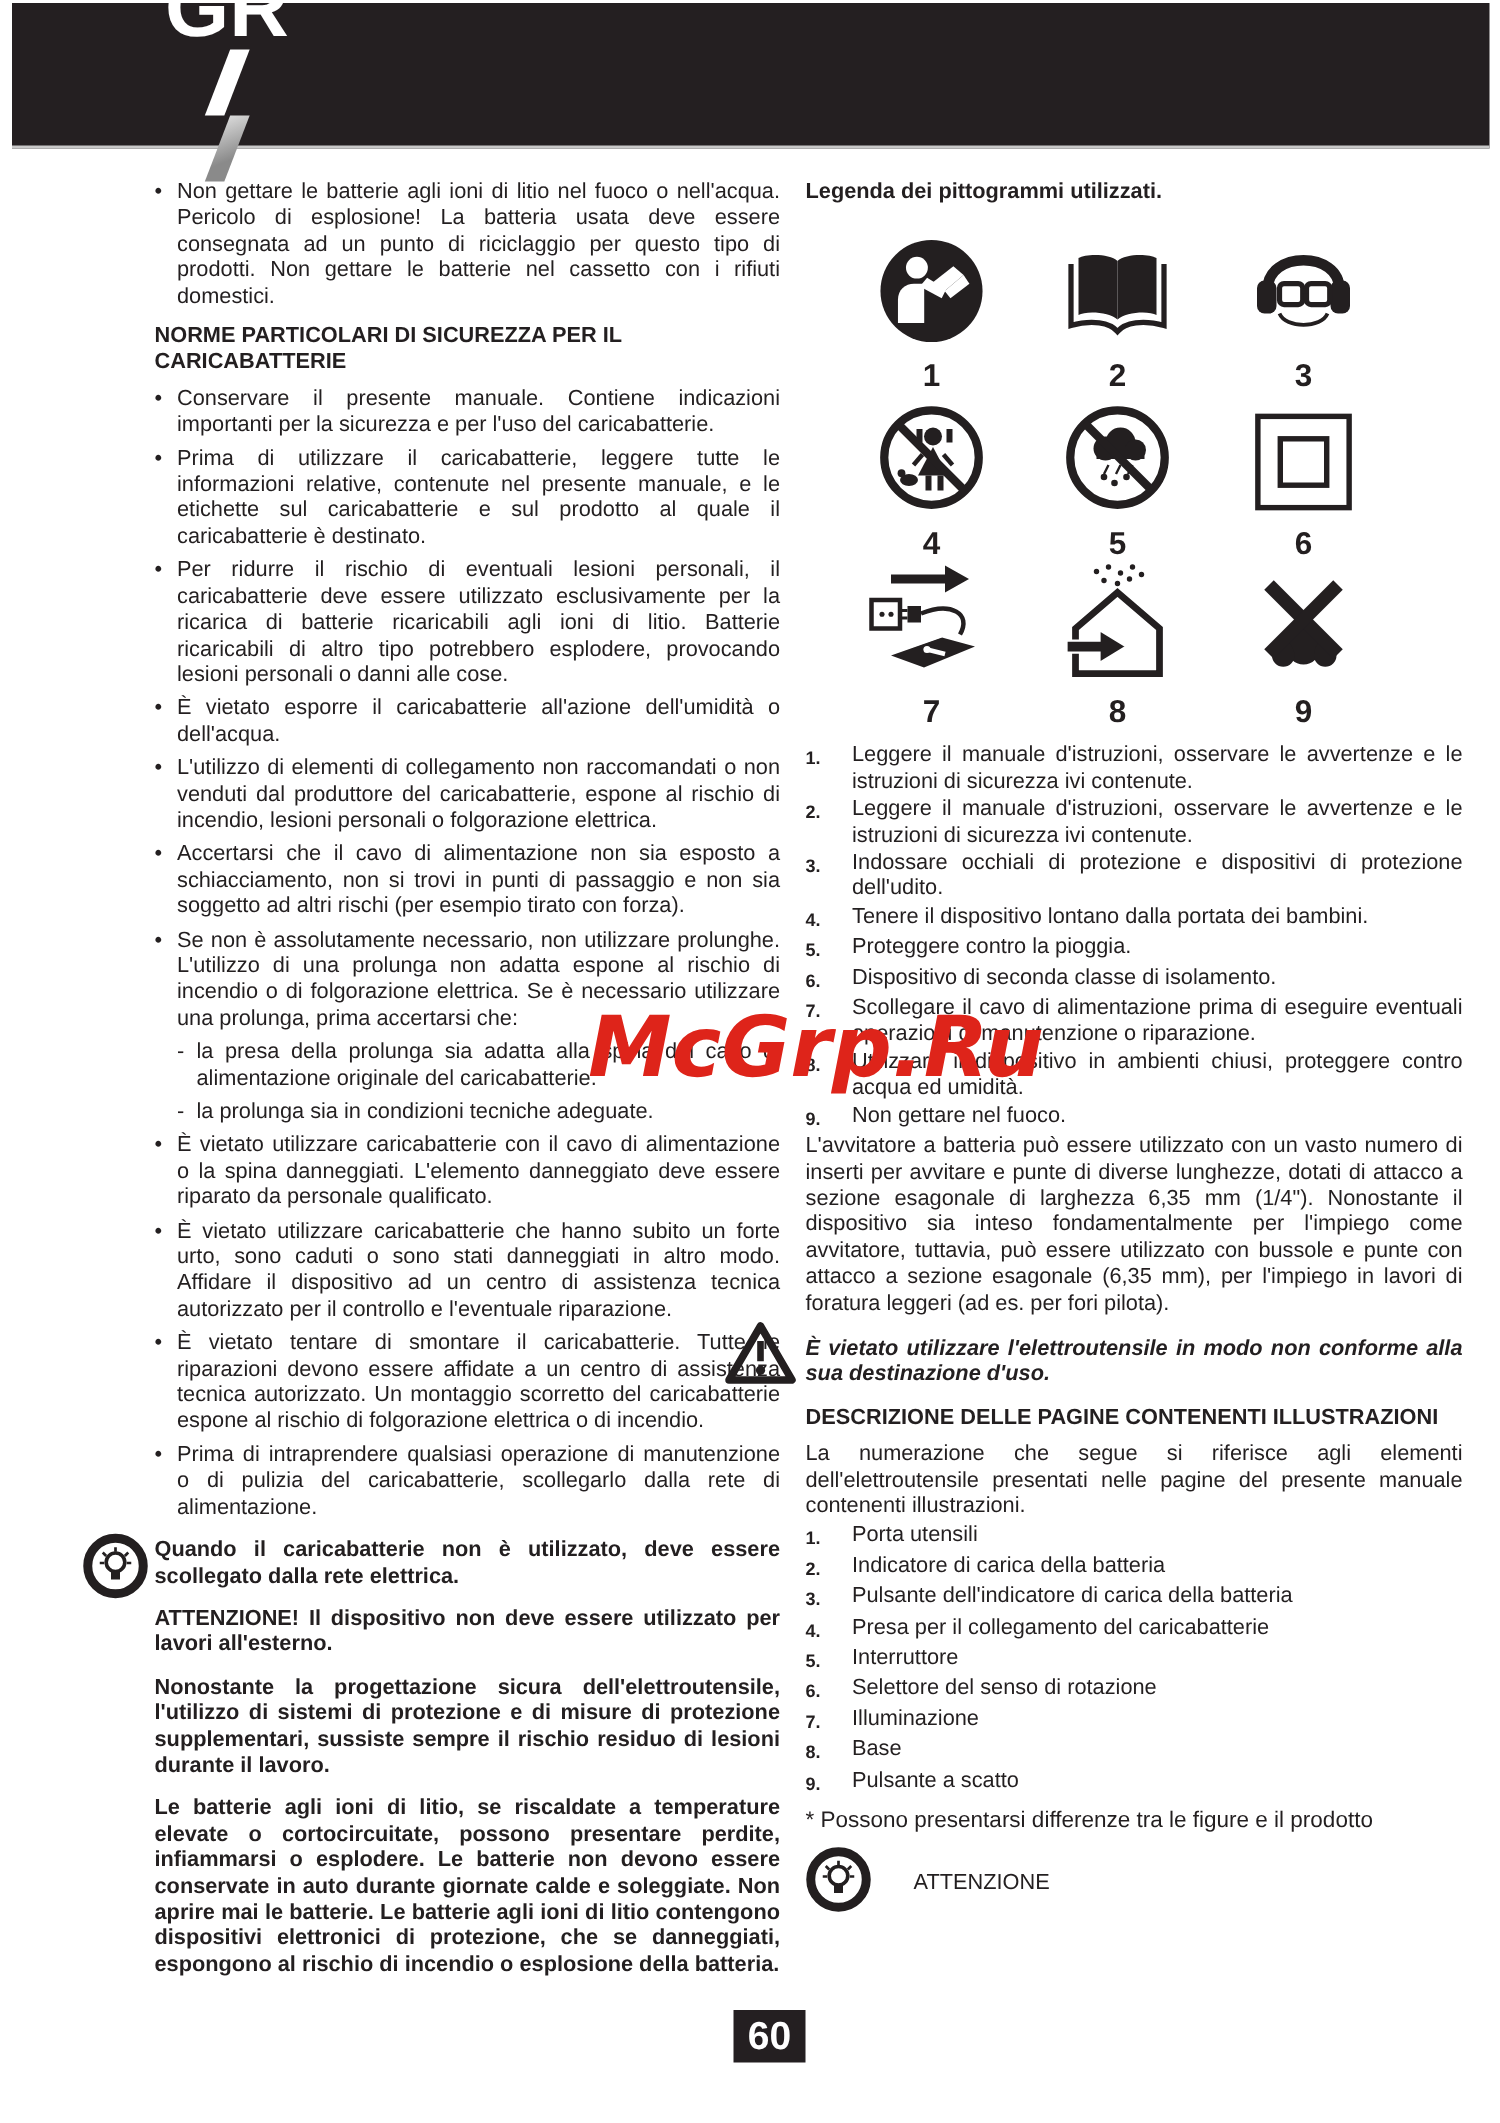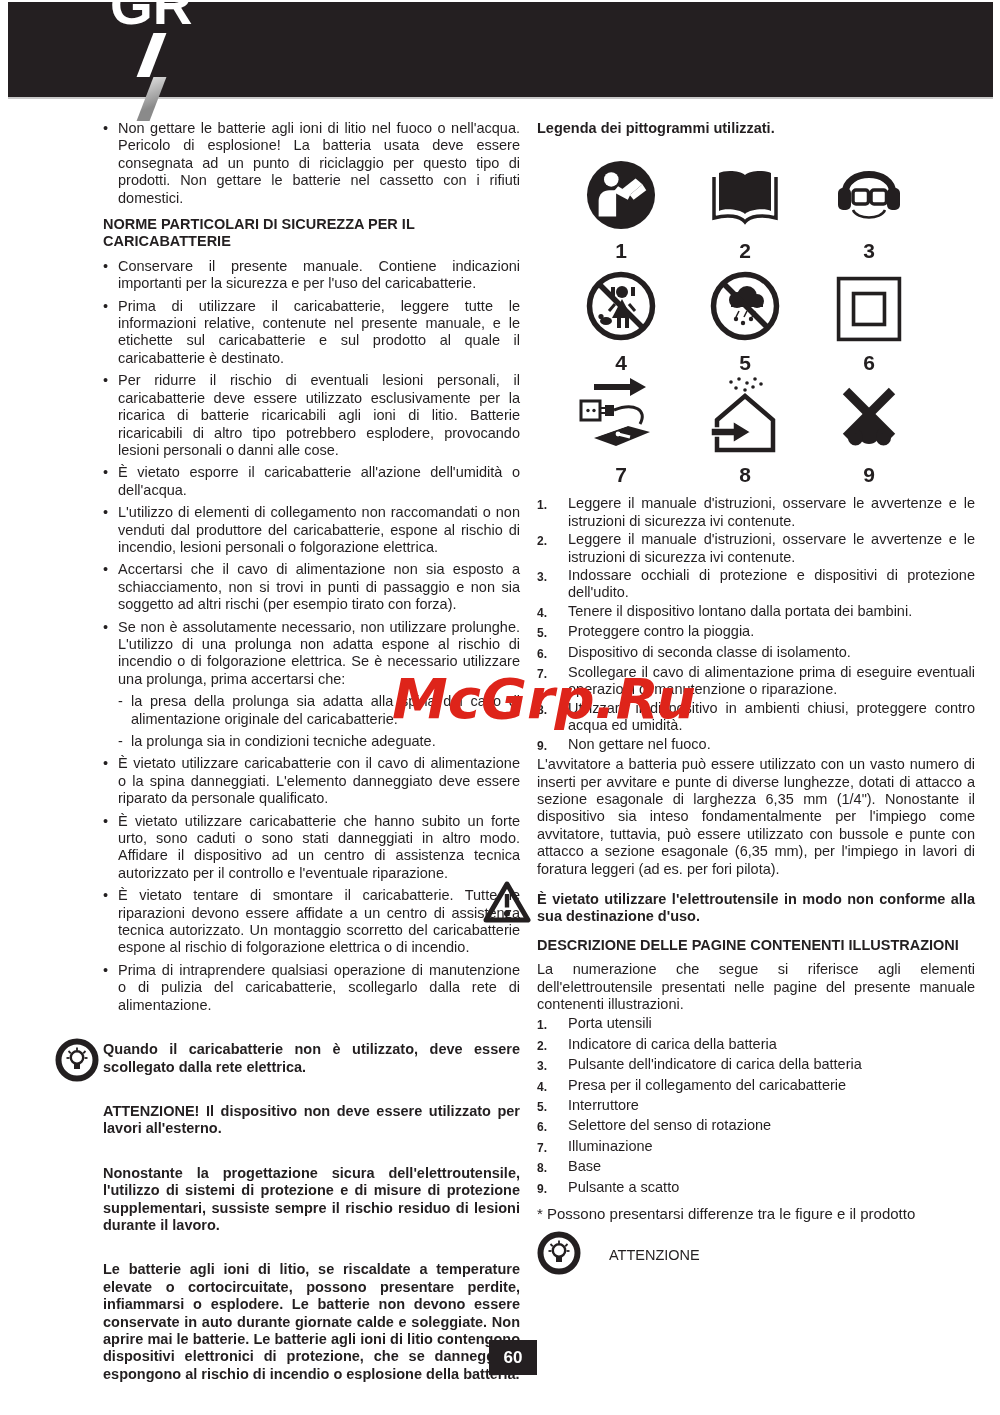--- a/index.html
+++ b/index.html
@@ -23,43 +23,43 @@
   .col-right{position:absolute;left:537px;top:120px;width:438px;}
   .col-left, .col-right{font-size:14.5px;line-height:17.4px;}
 
   .bullet-item{display:flex;margin-bottom:5px;}
   .bullet-marker{flex:0 0 15px;}
   .bullet-text{flex:1;text-align:justify;}
   .sub-item{display:flex;margin:2px 0 5px 15px;}
   .sub-marker{flex:0 0 13px;}
 
   .sec-heading{font-weight:bold;margin:9px 0 7px;}
-  .warn{font-weight:bold;margin-top:27px;position:relative;text-align:justify;}
+  .warn{font-weight:bold;margin-top:11px;position:relative;text-align:justify;}
   .bulb-hang{position:absolute;left:-48px;top:-3px;}
 
   .legend-title{font-weight:bold;margin-bottom:12px;}
   .picto-grid{display:grid;grid-template-columns:repeat(3,1fr);width:372px;margin-left:22px;}
   .picto-cell{display:flex;flex-direction:column;align-items:center;justify-content:flex-end;height:112px;}
   .picto-num{font-weight:bold;font-size:21px;margin-top:6px;line-height:1;}
 
   .num-list{margin-top:10px;}
   .num-row{display:flex;margin-bottom:1px;}
   .num-cell{flex:0 0 31px;font-weight:bold;font-size:12px;padding-top:2px;}
   .num-text{flex:1;text-align:justify;}
 
   .h2{font-weight:bold;margin:11px 0 7px;}
   .para{margin:0 0 10px;text-align:justify;}
-  .forbidden{font-weight:bold;position:relative;margin:13px 0 9px;text-align:justify;}
+  .forbidden{font-weight:bold;position:relative;margin:13px 0 9px;text-align:justify;font-style:italic;}
   .tri-hang{position:absolute;left:-55px;top:-12px;}
 
   .footnote{font-size:15px;margin-top:7px;}
   .attention-row{display:flex;align-items:center;gap:28px;margin-top:9px;}
 
   .footer-badge{position:absolute;left:489px;top:1340px;width:48px;height:35px;background:#241f21;
-    color:#fff;display:flex;align-items:center;justify-content:center;font-weight:bold;font-size:17px;}
+    color:#fff;display:flex;align-items:center;justify-content:center;font-weight:bold;font-size:26px;}
 
   .watermark{position:absolute;left:392px;top:666px;z-index:9;
     font-family:"DejaVu Sans", sans-serif;font-style:italic;font-weight:bold;
     font-size:56px;color:#de241a;white-space:nowrap;}
 </style>
 </head>
 <body>
 
 <div class="page">
 

